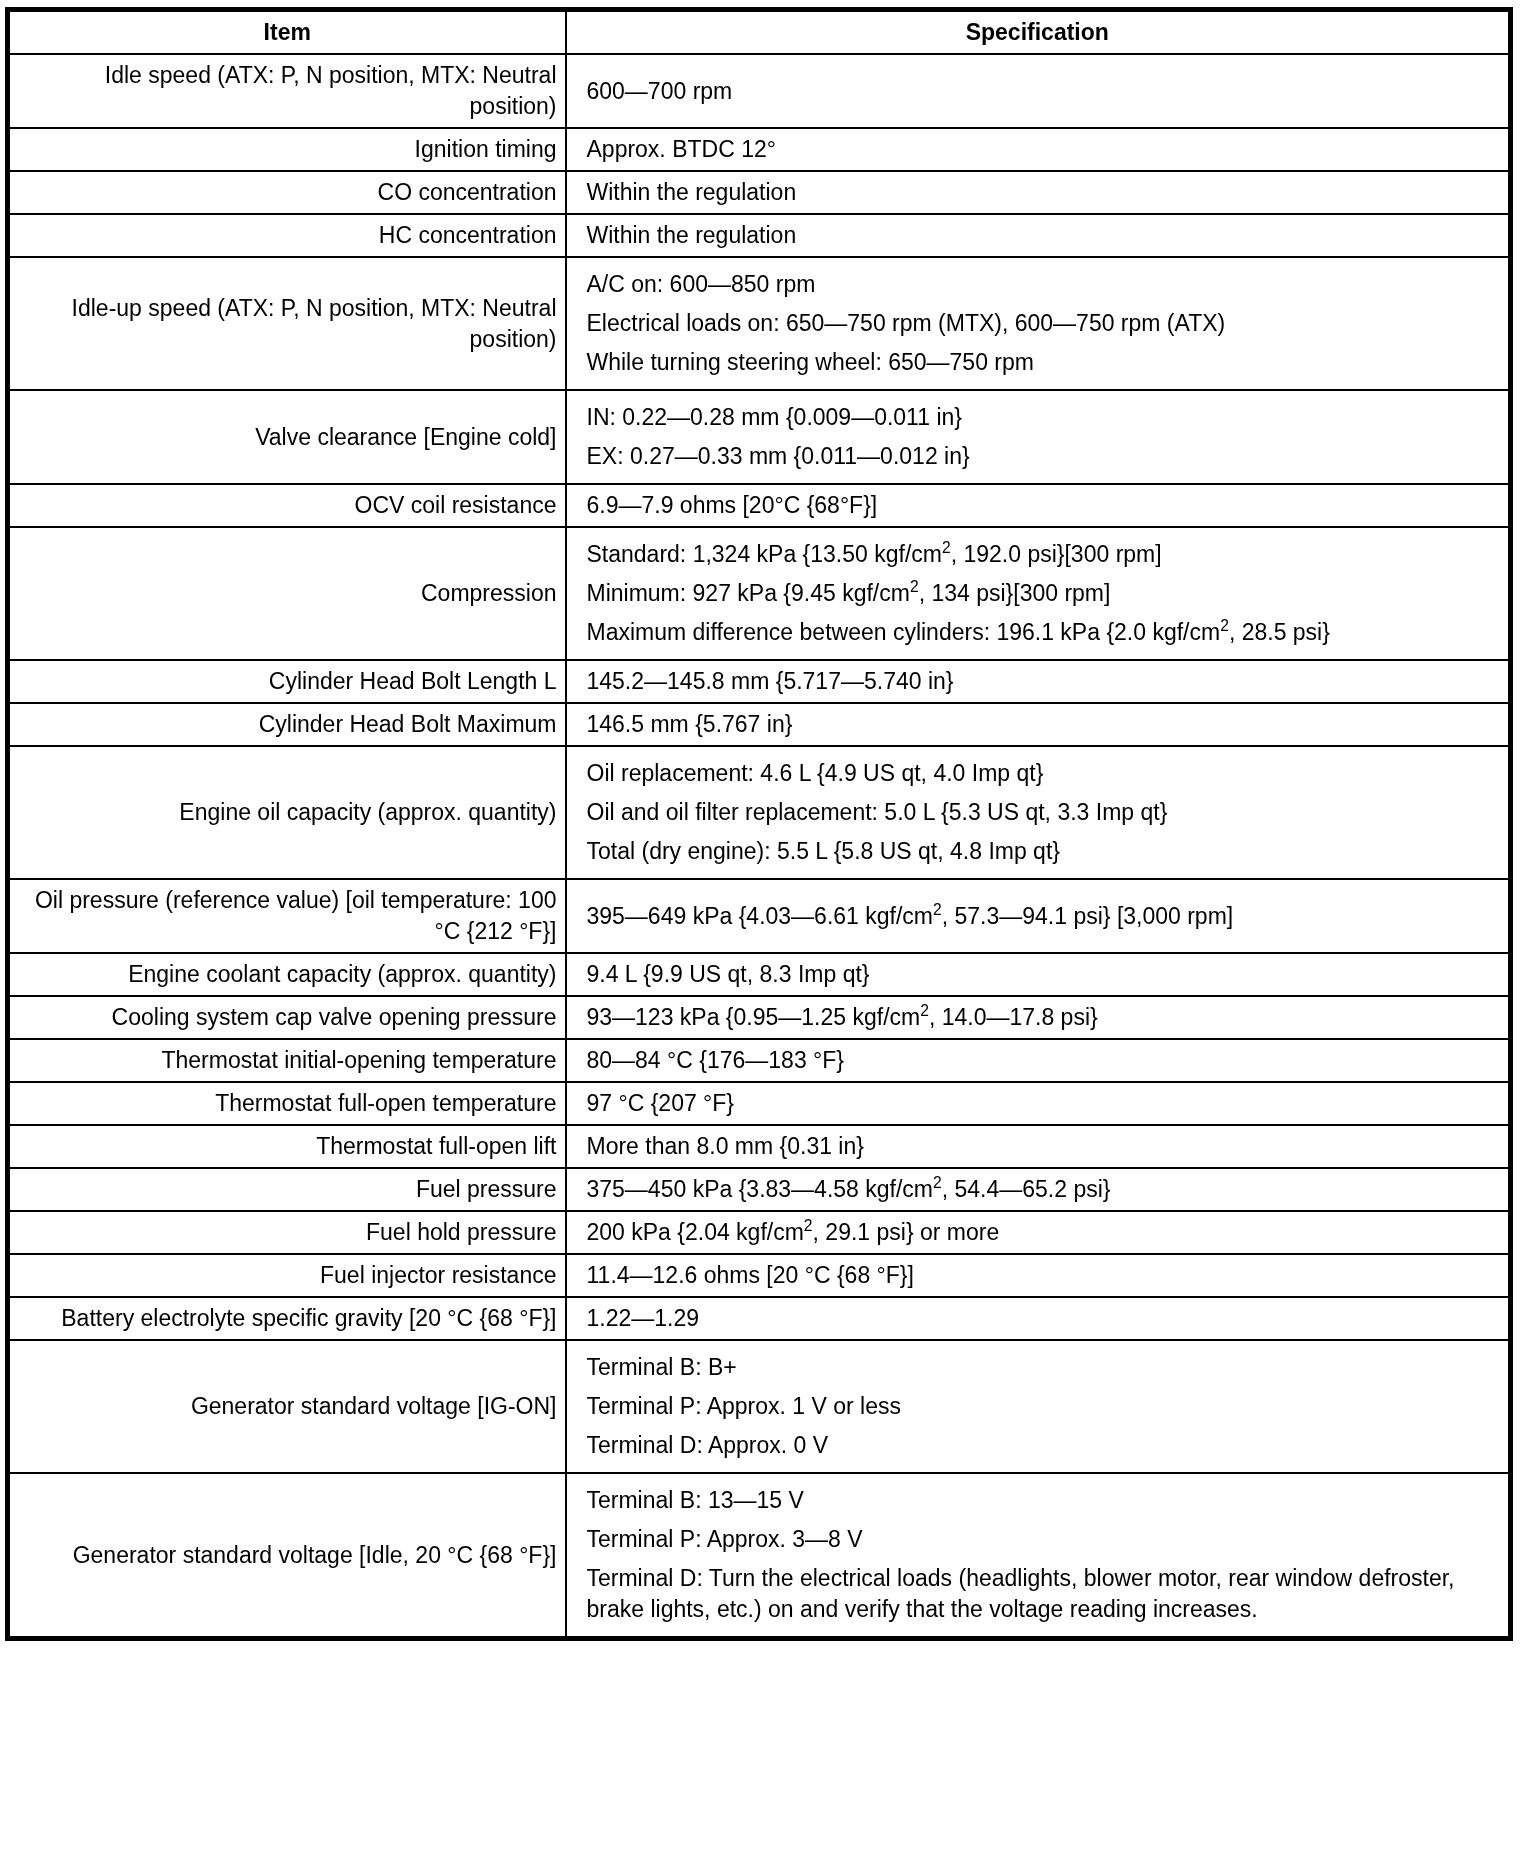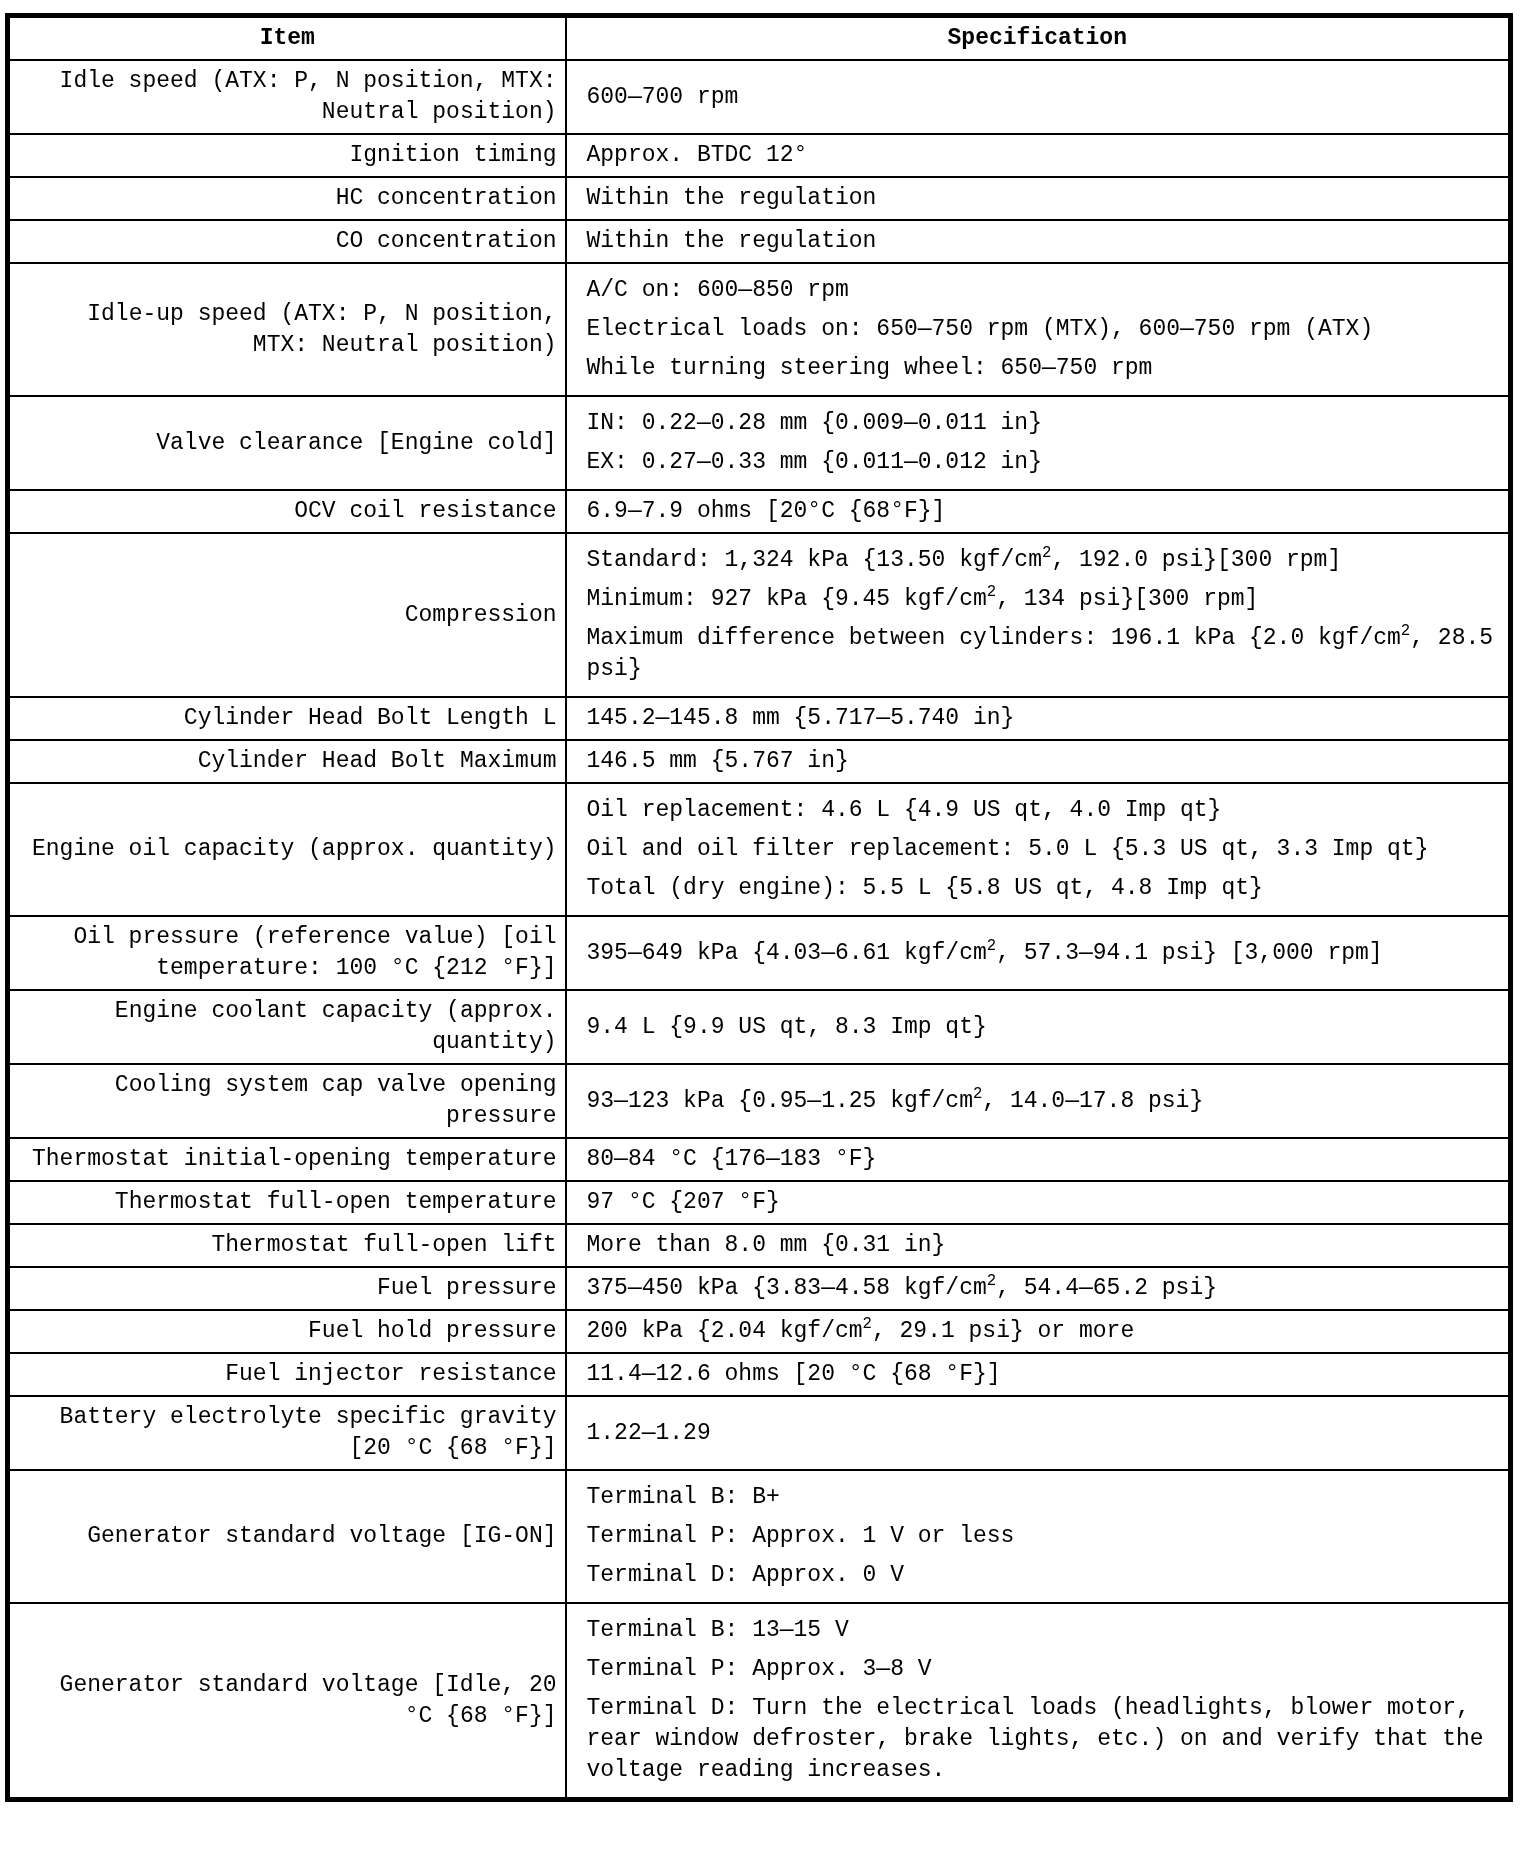--- a/index.html
+++ b/index.html
@@ -10,22 +10,21 @@
   body {
     width: 1526px;
     height: 1854px;
     position: relative;
     font-family: "Liberation Sans", sans-serif;
     color: #000000;
   }
   .page {
     position: absolute;
     left: 5px;
-    top: 13px;
-    font-family: Liberation Mono, monospace;
+    top: 7px;
   }
   table.spec-table {
     border-collapse: collapse;
     table-layout: fixed;
     width: 1508px;
     border: 5px solid #000000;
     background: #ffffff;
   }
   .spec-table col.c-item { width: 558px; }
   .spec-table th,
@@ -85,27 +84,27 @@
             <div class="spec-line">600—700 rpm</div>
           </td>
         </tr>
         <tr>
           <td class="item-cell">Ignition timing</td>
           <td class="spec-cell">
             <div class="spec-line">Approx. BTDC 12°</div>
           </td>
         </tr>
         <tr>
+          <td class="item-cell">CO concentration</td>
+          <td class="spec-cell">
+            <div class="spec-line">Within the regulation</div>
+          </td>
+        </tr>
+        <tr>
           <td class="item-cell">HC concentration</td>
-          <td class="spec-cell">
-            <div class="spec-line">Within the regulation</div>
-          </td>
-        </tr>
-        <tr>
-          <td class="item-cell">CO concentration</td>
           <td class="spec-cell">
             <div class="spec-line">Within the regulation</div>
           </td>
         </tr>
         <tr>
           <td class="item-cell">Idle-up speed (ATX: P, N position, MTX: Neutral position)</td>
           <td class="spec-cell multi">
             <div class="spec-line">A/C on: 600—850 rpm</div>
             <div class="spec-line">Electrical loads on: 650—750 rpm (MTX), 600—750 rpm (ATX)</div>
             <div class="spec-line">While turning steering wheel: 650—750 rpm</div>

